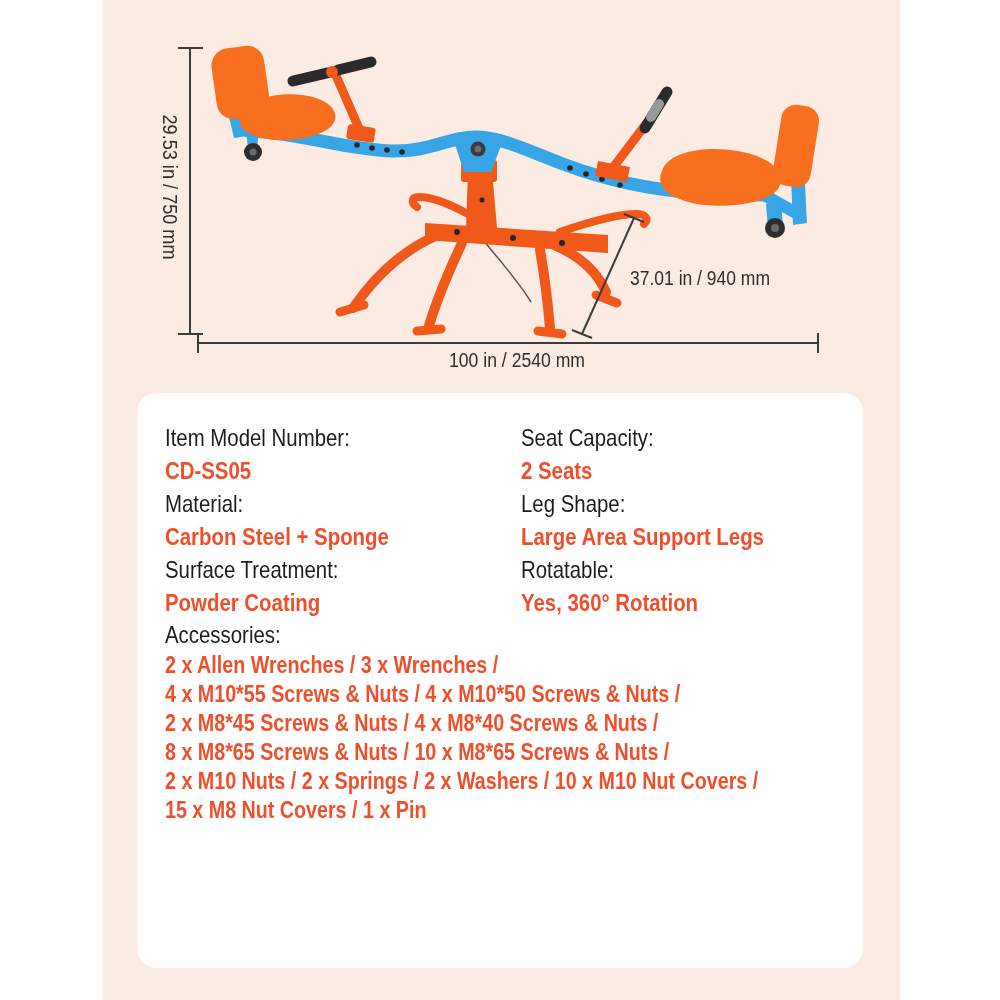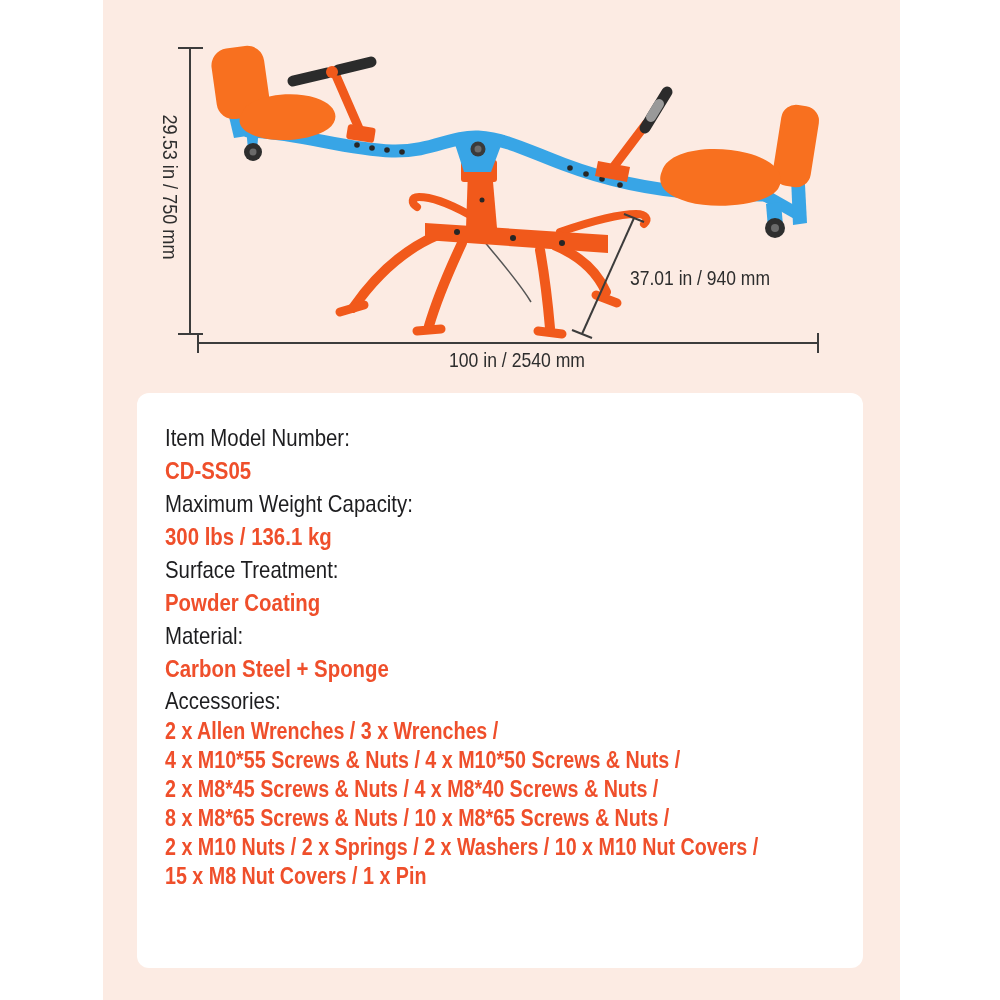--- a/index.html
+++ b/index.html
@@ -30,21 +30,21 @@
   .bolt,.bolts circle{fill:#262626}
   .wheel{fill:#2e2e2e}
   .hub{fill:#6a6a6a}
   .stem{stroke:var(--frame-orange);stroke-width:9;stroke-linecap:round}
   .grip{stroke:#2b2b2b;stroke-width:11;stroke-linecap:round}
   .grip-metal{stroke:#999;stroke-width:10;stroke-linecap:round}
   .dim line{stroke:var(--dim-line);stroke-width:2}
   .dim-text{font-family:"Liberation Sans",sans-serif;font-size:21px;fill:#2d2d2d}
 
   
-  .card{position:absolute;left:34px;top:393px;width:726px;height:575px;background:#fff;border-radius:12px;overflow:hidden}
+  .card{position:absolute;left:34px;top:393px;width:726px;height:575px;background:#fff;border-radius:20px;overflow:hidden}
   .cols{display:flex;padding:29px 0 0 28px}
   .col-left{width:356px;flex:0 0 356px}
   .col-right{flex:1}
   .pair{margin-bottom:1px}
   .s-label{font-size:24px;line-height:32px;color:var(--ink);white-space:nowrap;transform:scaleX(.85);transform-origin:0 50%}
   .s-value{font-size:24px;line-height:33px;font-weight:bold;color:var(--accent-orange);white-space:nowrap;transform:scaleX(.85);transform-origin:0 50%}
   .acc{padding:0 0 0 28px}
   .acc .s-label{line-height:30px}
   .acc-line{font-size:24px;line-height:29px;font-weight:bold;color:var(--accent-orange);white-space:nowrap;transform:scaleX(.82);transform-origin:0 50%}
 </style>
@@ -164,33 +164,41 @@
     </svg>
 
     <div class="card">
       <div class="cols">
         <div class="col-left">
           <div class="pair">
             <div class="s-label">Item Model Number:</div>
             <div class="s-value">CD-SS05</div>
           </div>
           <div class="pair">
-            <div class="s-label">Maximum Weight Capacity:</div>
-            <div class="s-value">300 lbs / 136.1 kg</div>
+            <div class="s-label">Material:</div>
+            <div class="s-value">Carbon Steel + Sponge</div>
           </div>
           <div class="pair">
             <div class="s-label">Surface Treatment:</div>
             <div class="s-value">Powder Coating</div>
           </div>
-          <div class="pair">
-            <div class="s-label">Material:</div>
-            <div class="s-value">Carbon Steel + Sponge</div>
-          </div>
         </div>
         <div class="col-right">
+          <div class="pair">
+            <div class="s-label">Seat Capacity:</div>
+            <div class="s-value">2 Seats</div>
+          </div>
+          <div class="pair">
+            <div class="s-label">Leg Shape:</div>
+            <div class="s-value">Large Area Support Legs</div>
+          </div>
+          <div class="pair">
+            <div class="s-label">Rotatable:</div>
+            <div class="s-value">Yes, 360° Rotation</div>
+          </div>
         </div>
       </div>
       <div class="acc">
         <div class="s-label">Accessories:</div>
         <div class="acc-line">2 x Allen Wrenches / 3 x Wrenches /</div>
         <div class="acc-line">4 x M10*55 Screws &amp; Nuts / 4 x M10*50 Screws &amp; Nuts /</div>
         <div class="acc-line">2 x M8*45 Screws &amp; Nuts / 4 x M8*40 Screws &amp; Nuts /</div>
         <div class="acc-line">8 x M8*65 Screws &amp; Nuts / 10 x M8*65 Screws &amp; Nuts /</div>
         <div class="acc-line">2 x M10 Nuts / 2 x Springs / 2 x Washers / 10 x M10 Nut Covers /</div>
         <div class="acc-line">15 x M8 Nut Covers / 1 x Pin</div>

